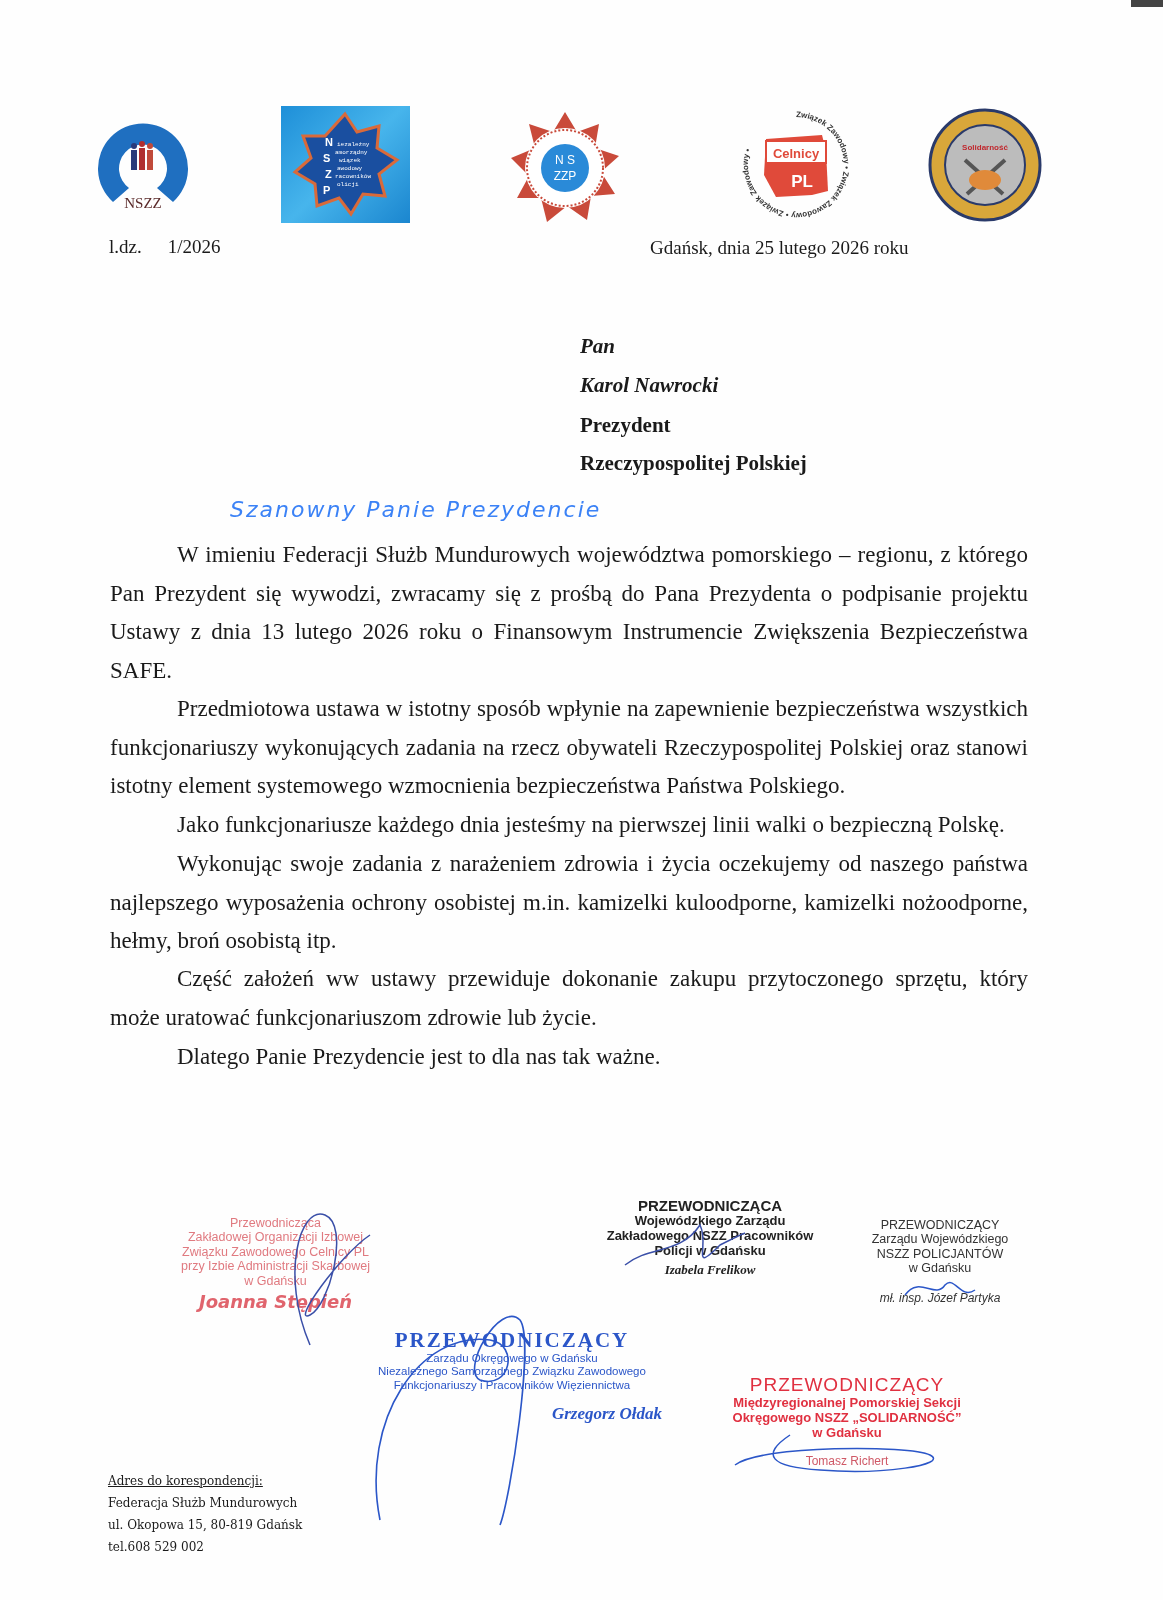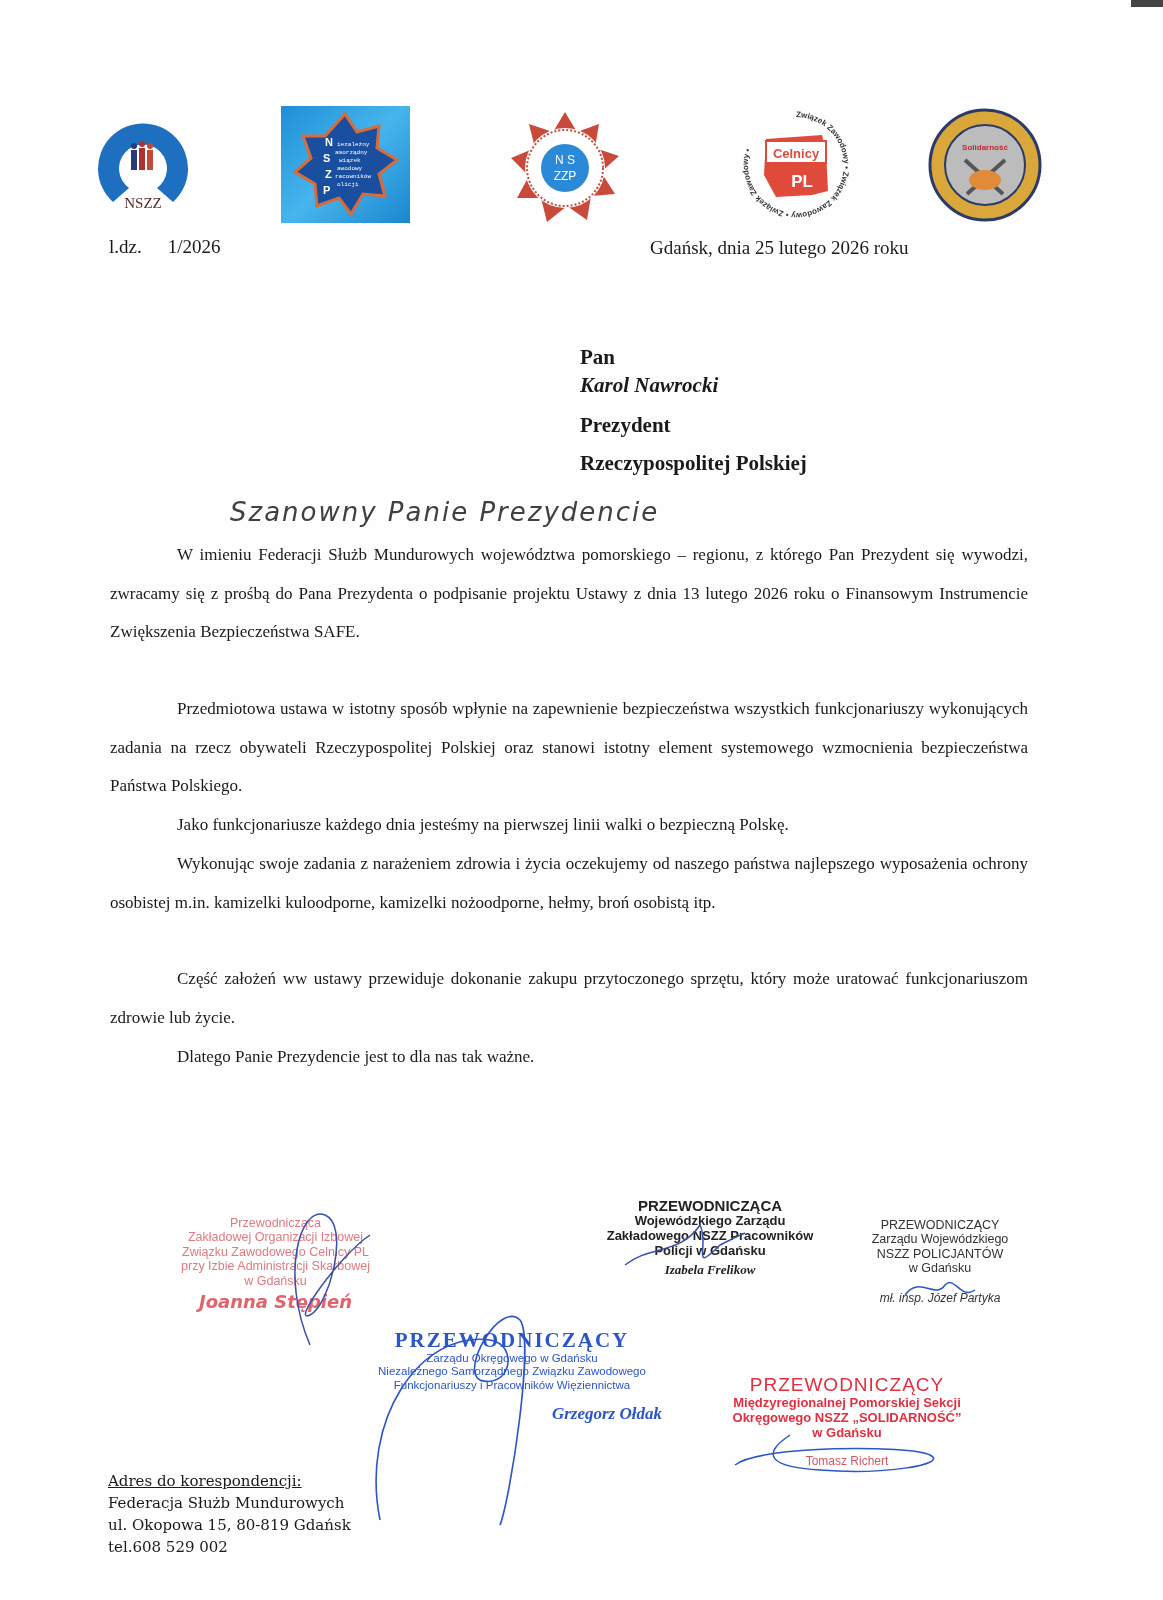--- a/index.html
+++ b/index.html
@@ -15,28 +15,28 @@
   .logo3 { left:505px; top:110px; width:120px; height:118px; }
   .logo4 { left:736px; top:105px; width:120px; height:118px; }
   .logo5 { left:925px; top:108px; width:120px; height:115px; }
 
   .ldz { left:109px; top:236px; font-size:19px; }
   .ldz span { display:inline-block; }
   .ldz .num { margin-left:26px; }
   .place { left:650px; top:237px; font-size:19px; }
 
   .addressee { left:580px; font-size:21px; }
-  .a1 { top:345px; font-weight:bold; }
+  .a1 { top:334px; font-style:italic; font-weight:bold; }
   .a2 { top:373px; font-style:italic; font-weight:bold; }
   .a3 { top:413px; font-weight:bold; }
   .a4 { top:451px; font-weight:bold; }
 
-  .handwrite { left:230px; top:497px; font-family:"DejaVu Sans", sans-serif; font-style:italic; font-size:26px; color:#404040; letter-spacing:2px; }
-
-  .body { position:absolute; left:110px; width:918px; font-size:17px; line-height:38.6px; text-align:justify; }
+  .handwrite { left:230px; top:497px; font-family:"DejaVu Sans", sans-serif; font-style:italic; font-size:22px; color:#3b82f6; letter-spacing:2px; }
+
+  .body { position:absolute; left:110px; width:918px; font-size:23px; line-height:38.6px; text-align:justify; }
   .body p { margin:0; }
   .body .ind { text-indent:67px; }
   .p1 { top:536px; }
   .p2 { top:690px; }
   .p3 { top:806px; }
   .p4 { top:845px; }
   .p5 { top:960px; }
   .p6 { top:1038px; }
 
   
@@ -50,21 +50,21 @@
   .s3 .name { font-style:italic; font-size:12px; margin-top:16px; }
   .s4 { left:362px; top:1328px; width:300px; font-size:11.5px; color:#2b56c8; }
   .s4 .t { font-family:"Liberation Serif", serif; font-weight:bold; font-size:21px; letter-spacing:2px; }
   .s4 .name { font-family:"Liberation Serif", serif; font-style:italic; font-weight:bold; font-size:17px; margin-top:12px;text-align:right; }
   .s5 { left:712px; top:1374px; width:270px; font-size:13px; color:#e03040; font-weight:bold; }
   .s5 .t { font-size:19px; font-weight:normal; letter-spacing:1px; }
   .s5 .name { font-size:12px; color:#cf5866; margin-top:14px; font-weight:normal; }
 
   .sig { position:absolute; pointer-events:none; }
 
-  .corr { position:absolute; left:108px; top:1470px; font-family:"DejaVu Serif", serif; font-size:15px; line-height:22px; }
+  .corr { position:absolute; left:108px; top:1470px; font-family:"DejaVu Serif", serif; font-size:12px; line-height:22px; }
   .corr .h { text-decoration:underline; }
 </style>
 </head>
 <body>
 
 <div class="scanbar"></div>
 
 <div class="logo logo1">
   <svg width="100" height="105" viewBox="0 0 100 105">
     <path d="M20 92 A45 45 0 1 1 80 92 L64 78 A24 24 0 1 0 36 78 Z" fill="#1f6fc0"></path>

